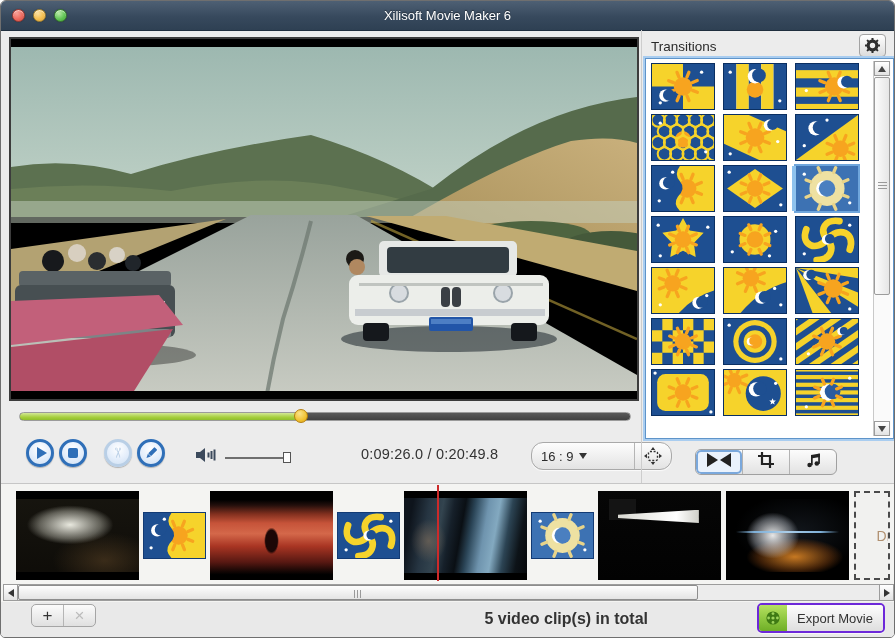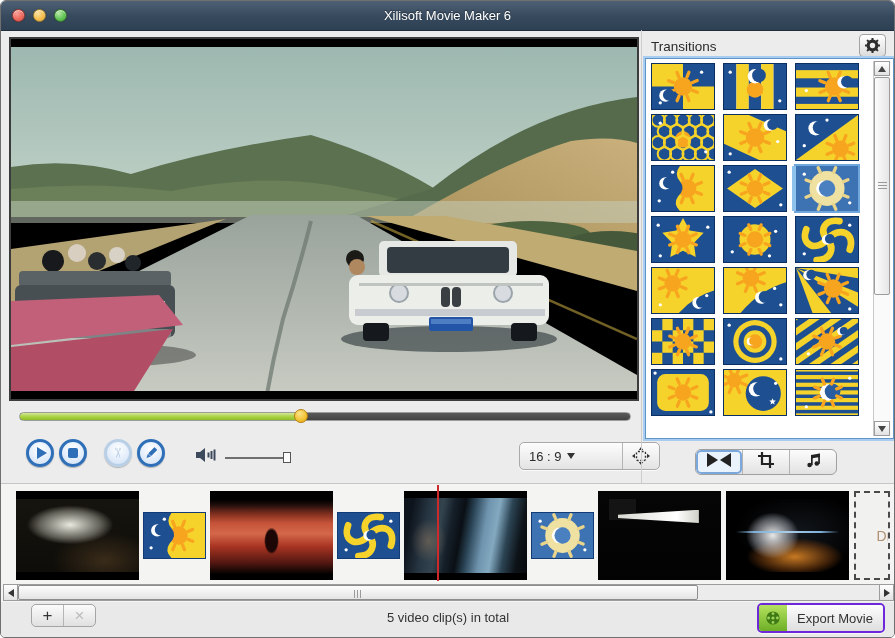--- a/index.html
+++ b/index.html
@@ -35,22 +35,22 @@
   .ctl-btn.disabled{border-color:#b9cfe6;}
   .tri-play{width:0;height:0;border-top:6px solid transparent;border-bottom:6px solid transparent;border-left:10px solid #2f6fb8;margin-left:3px;}
   .sq-stop{width:10px;height:10px;border-radius:2px;background:#2f6fb8;}
   .scissors{color:#b9cfe6;font-size:14px;transform:rotate(90deg);font-family:"DejaVu Sans",sans-serif;}
   
   .vol-icon{position:absolute;left:194px;top:446px;}
   .vol-track{position:absolute;left:224px;top:456px;width:66px;height:2px;background:#6f6f6f;}
   .vol-thumb{position:absolute;top:-5px;width:8px;height:11px;background:#fdfdfd;border:1px solid #555;box-sizing:border-box;}
   .time{position:absolute;left:360px;top:445px;width:160px;font-size:14.5px;color:#333;letter-spacing:.2px;}
   
-  .aspect{position:absolute;left:518px;top:441px;height:26px;display:flex;align-items:stretch;
-    border:1px solid #a9a9a9;border-radius:5px;background:linear-gradient(#fdfdfd,#e3e3e3);
+  .aspect{position:absolute;left:530px;top:441px;height:26px;display:flex;align-items:stretch;
+    border:1px solid #a9a9a9;border-radius:12px;background:linear-gradient(#fdfdfd,#e3e3e3);
     box-shadow:0 1px 1px rgba(255,255,255,.8);gap:38px;}
   .aspect .seg{display:flex;align-items:center;justify-content:center;padding:0 9px;font-size:13px;color:#2b2b2b;gap:5px;}
   .aspect .seg+.seg{border-left:1px solid #b5b5b5;}
   .dd-arrow{width:0;height:0;border-left:4.5px solid transparent;border-right:4.5px solid transparent;border-top:6px solid #333;}
   
   .vdivider{position:absolute;left:640px;top:29px;width:1px;height:453px;background:#cdcdcd;}
   .panel-title{position:absolute;left:650px;top:38px;font-size:13.5px;color:#2a2a2a;}
   .gear-btn{position:absolute;left:858px;top:33px;width:27px;height:23px;border:1px solid #a3a3a3;border-radius:4px;
     background:linear-gradient(#ffffff,#dcdcdc);display:flex;align-items:center;justify-content:center;box-sizing:border-box;}
   .tlist{position:absolute;left:644px;top:57px;width:249px;height:381px;background:#fff;
@@ -115,21 +115,21 @@
   .h-track{flex:1;border-top:1px solid #9c9c9c;border-bottom:1px solid #9c9c9c;background:#ececec;position:relative;}
   .h-thumb{position:absolute;left:0;top:0;bottom:0;width:79%;background:linear-gradient(#fdfdfd,#e4e4e4);border:1px solid #8d8d8d;box-sizing:border-box;border-radius:2px;}
   .grip-v{position:absolute;left:50%;top:4px;width:7px;height:8px;margin-left:-4px;
      background:repeating-linear-gradient(90deg,#9a9a9a 0 1px,transparent 1px 3px);}
   
   .bottombar{position:absolute;left:0;top:601px;width:100%;height:37px;background:#e9e9e9;}
   .addrem{position:absolute;left:30px;top:2px;display:flex;border:1px solid #a5a5a5;border-radius:5px;
      background:linear-gradient(#fbfbfb,#e0e0e0);overflow:hidden;}
   .addrem .seg{width:31px;height:21px;display:flex;align-items:center;justify-content:center;font-size:17px;color:#333;}
   .addrem .seg+.seg{border-left:1px solid #b5b5b5;color:#bbb;}
-  .clip-count{position:absolute;left:247px;top:8px;width:400px;text-align:center;font-size:13px;color:#333;}
+  .clip-count{position:absolute;left:247px;top:8px;width:400px;text-align:right;font-size:16px;color:#333;font-weight:bold;}
   .export{position:absolute;left:756px;top:1px;height:26px;display:flex;border:2px solid #6d28d9;border-radius:5px;overflow:hidden;box-shadow:0 1px 1px rgba(255,255,255,.7);}
   .export .icon-seg{width:28px;background:linear-gradient(#b6e160,#8dc63f 55%,#6fae27);display:flex;align-items:center;justify-content:center;}
   .export .label-seg{padding:0 10px;background:linear-gradient(#fdfdfd,#dedede);display:flex;align-items:center;font-size:13px;color:#333;}
 </style>
 </head>
 <body>
 
 <div class="window">
 
   <div class="titlebar">
@@ -249,20 +249,21 @@
   <svg class="vol-icon" width="22" height="16" viewBox="0 0 22 16">
     <polygon points="1,5 5,5 10,1 10,15 5,11 1,11" fill="#3c4a5c"></polygon>
     <rect x="12.5" y="5.5" width="2" height="5" fill="#3c4a5c"></rect>
     <rect x="15.5" y="4" width="2" height="8" fill="#3c4a5c"></rect>
     <rect x="18.5" y="2.5" width="2" height="11" fill="#3c4a5c"></rect>
   </svg>
   <div class="vol-track">
     <div class="vol-thumb" style="left:88%"></div>
   </div>
 
+  <div class="time">0:09:26.0 / 0:20:49.8</div>
 
   <div class="aspect">
     <div class="seg">
       <span>16 : 9</span>
       <span class="dd-arrow"></span>
     </div>
     <div class="seg">
       <svg width="18" height="18" viewBox="0 0 18 18">
         <rect x="4.5" y="4.5" width="9" height="9" rx="1.5" fill="none" stroke="#333" stroke-width="1.4" stroke-dasharray="2,1.6"></rect>
         <polygon points="9,0 6.8,3 11.2,3" fill="#333"></polygon>

